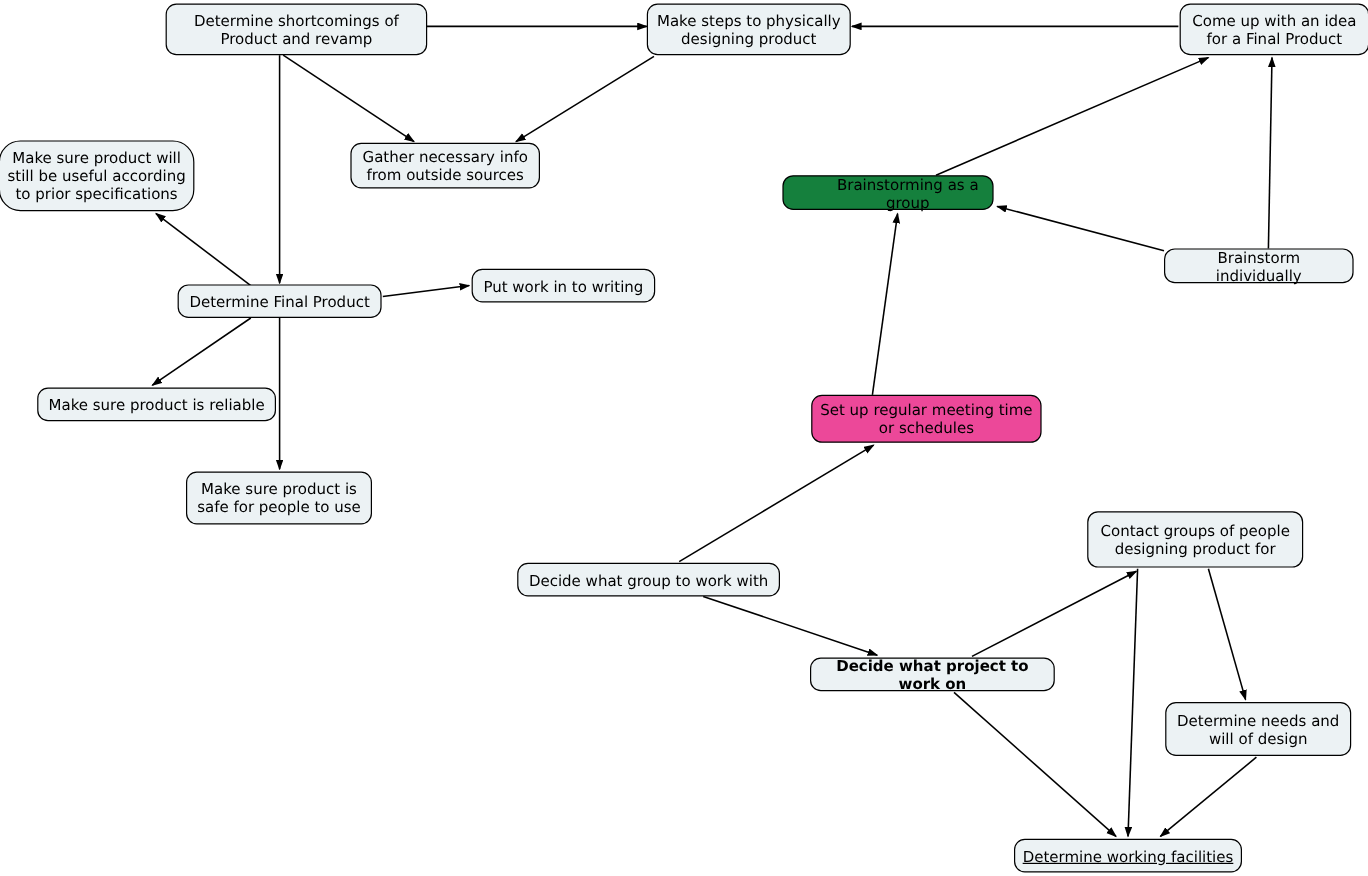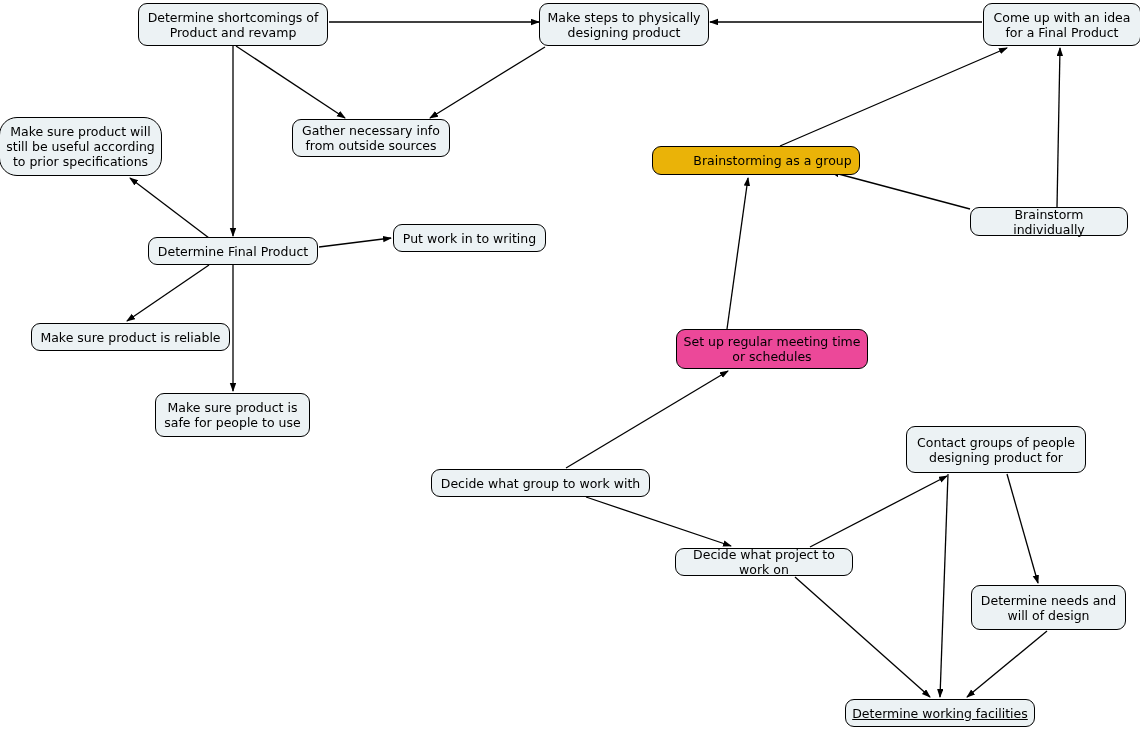--- a/index.html
+++ b/index.html
@@ -37,41 +37,41 @@
         <polyline points="566,468 728,371" fill="none" stroke="#000000" stroke-width="1.3" marker-end="url(#arrow)"></polyline>
         <polyline points="586,497 731,546" fill="none" stroke="#000000" stroke-width="1.3" marker-end="url(#arrow)"></polyline>
         <polyline points="810,547 947,476" fill="none" stroke="#000000" stroke-width="1.3" marker-end="url(#arrow)"></polyline>
         <polyline points="795,577 930,697" fill="none" stroke="#000000" stroke-width="1.3" marker-end="url(#arrow)"></polyline>
         <polyline points="948,474 940,697" fill="none" stroke="#000000" stroke-width="1.3" marker-end="url(#arrow)"></polyline>
         <polyline points="1007,474 1038,583" fill="none" stroke="#000000" stroke-width="1.3" marker-end="url(#arrow)"></polyline>
         <polyline points="1047,631 967,697" fill="none" stroke="#000000" stroke-width="1.3" marker-end="url(#arrow)"></polyline>
       </g>
   </svg>
   <div id="nodes">
-      <div class="node" style="left: 138px; top: 3px; width: 190px; height: 43px; background: rgb(236, 242, 244); border-color: rgb(0, 0, 0);">Determine shortcomings of
+      <div class="node" style="left: 138px; top: 3px; width: 218px; height: 43px; background: rgb(236, 242, 244); border-color: rgb(0, 0, 0);">Determine shortcomings of
 Product and revamp</div>
       <div class="node" style="left: 539px; top: 3px; width: 170px; height: 43px; background: rgb(236, 242, 244); border-color: rgb(0, 0, 0);">Make steps to physically
 designing product</div>
       <div class="node" style="left: 983px; top: 3px; width: 158px; height: 43px; background: rgb(236, 242, 244); border-color: rgb(0, 0, 0);">Come up with an idea
 for a Final Product</div>
       <div class="node" style="left: -1px; top: 117px; width: 163px; height: 59px; background: rgb(236, 242, 244); border-color: rgb(0, 0, 0); border-radius: 18px;">Make sure product will
 still be useful according
 to prior specifications</div>
       <div class="node" style="left: 292px; top: 119px; width: 158px; height: 38px; background: rgb(236, 242, 244); border-color: rgb(0, 0, 0);">Gather necessary info
 from outside sources</div>
-      <div class="node" style="left: 652px; top: 146px; width: 208px; height: 29px; background: #eab308; border-color: rgb(0, 0, 0); padding-left: 39px;">Brainstorming as a group</div>
+      <div class="node" style="left: 652px; top: 146px; width: 176px; height: 29px; background: #15803d; border-color: rgb(0, 0, 0); padding-left: 39px;">Brainstorming as a group</div>
       <div class="node" style="left: 970px; top: 207px; width: 158px; height: 29px; background: rgb(236, 242, 244); border-color: rgb(0, 0, 0);">Brainstorm individually</div>
       <div class="node" style="left: 148px; top: 237px; width: 170px; height: 28px; background: rgb(236, 242, 244); border-color: rgb(0, 0, 0);">Determine Final Product</div>
       <div class="node" style="left: 393px; top: 224px; width: 153px; height: 28px; background: rgb(236, 242, 244); border-color: rgb(0, 0, 0);">Put work in to writing</div>
       <div class="node" style="left: -1px; top: 323px; width: 199px; height: 28px; background: rgb(236, 242, 244); border-color: rgb(0, 0, 0); margin-left: 32px;">Make sure product is reliable</div>
       <div class="node" style="left: 676px; top: 329px; width: 192px; height: 40px; background: #ec4899; border-color: rgb(0, 0, 0);">Set up regular meeting time
 or schedules</div>
       <div class="node" style="left: 155px; top: 393px; width: 155px; height: 44px; background: rgb(236, 242, 244); border-color: rgb(0, 0, 0);">Make sure product is
 safe for people to use</div>
       <div class="node" style="left: 906px; top: 426px; width: 180px; height: 47px; background: rgb(236, 242, 244); border-color: rgb(0, 0, 0);">Contact groups of people
 designing product for</div>
       <div class="node" style="left: 431px; top: 469px; width: 219px; height: 28px; background: rgb(236, 242, 244); border-color: rgb(0, 0, 0);">Decide what group to work with</div>
-      <div class="node" style="left: 675px; top: 548px; width: 178px; height: 28px; background: rgb(236, 242, 244); border-color: rgb(0, 0, 0);">Decide what project to work on</div>
+      <div class="node" style="left: 675px; top: 548px; width: 204px; height: 28px; background: rgb(236, 242, 244); border-color: rgb(0, 0, 0); font-weight: bold;">Decide what project to work on</div>
       <div class="node" style="left: 971px; top: 585px; width: 155px; height: 45px; background: rgb(236, 242, 244); border-color: rgb(0, 0, 0);">Determine needs and
 will of design</div>
       <div class="node" style="left: 845px; top: 699px; width: 190px; height: 28px; background: rgb(236, 242, 244); border-color: rgb(0, 0, 0); text-decoration: underline;">Determine working facilities</div>
     </div>
 </div>
 
 </body></html>

